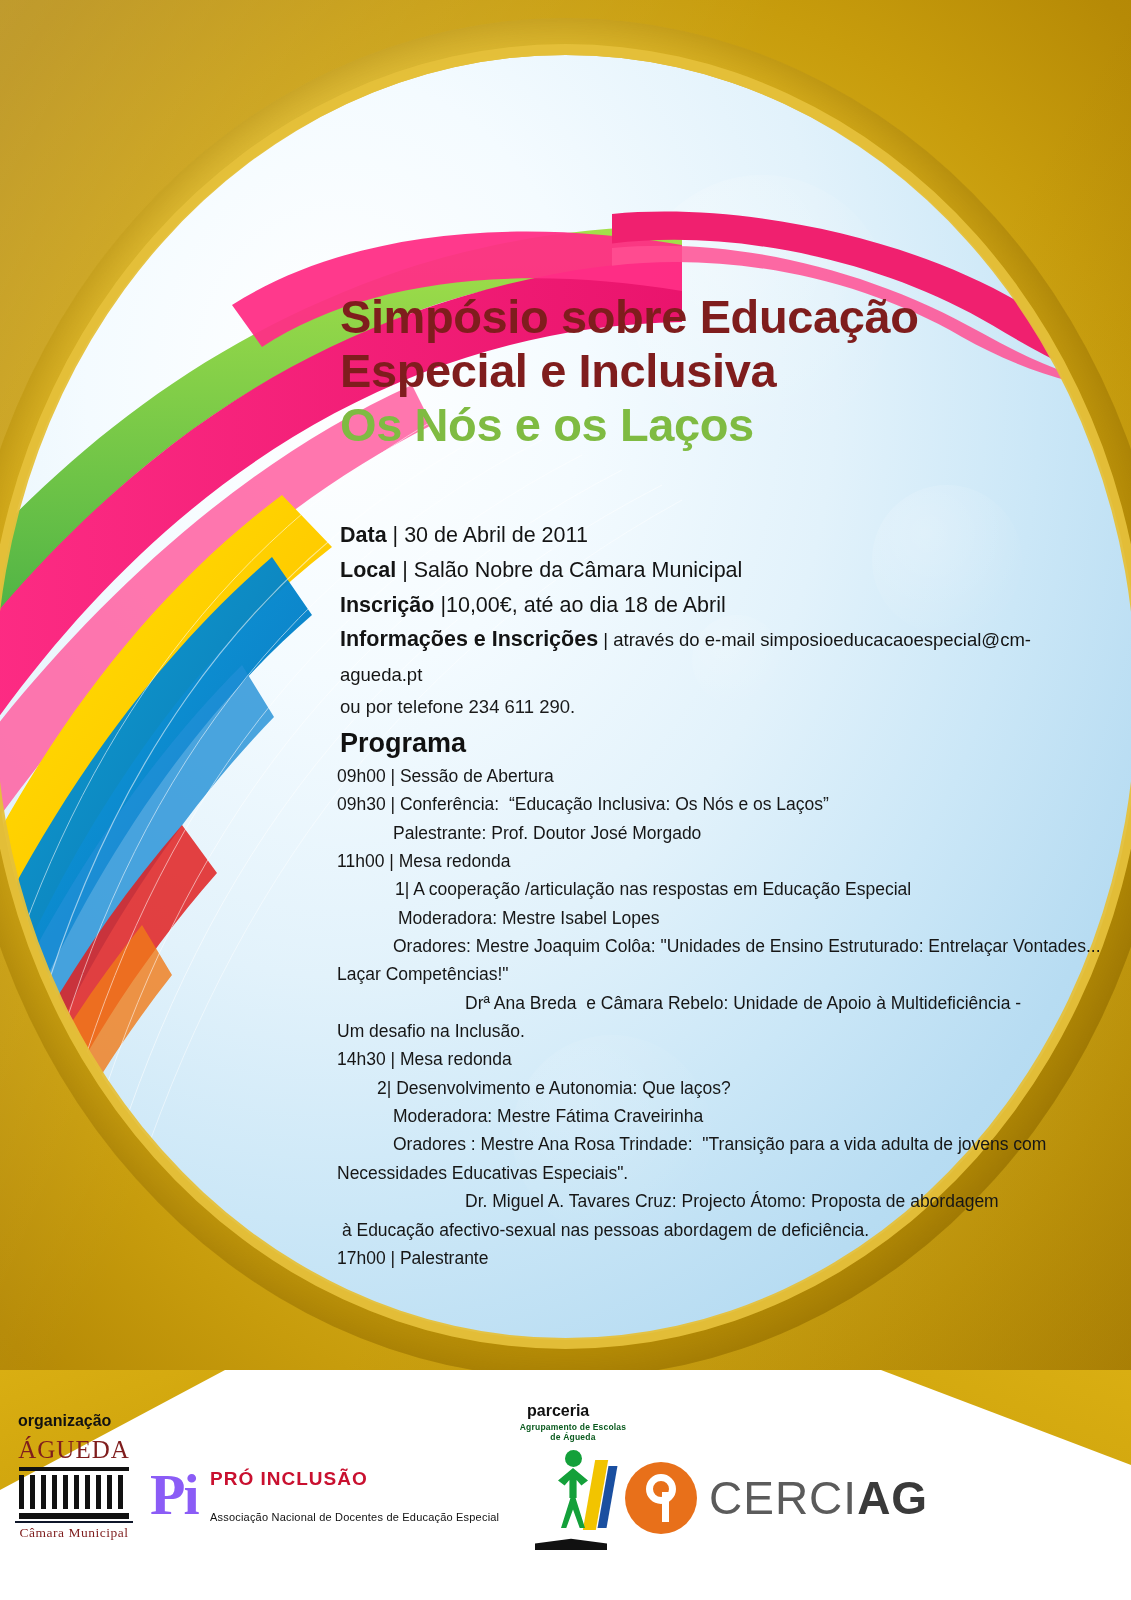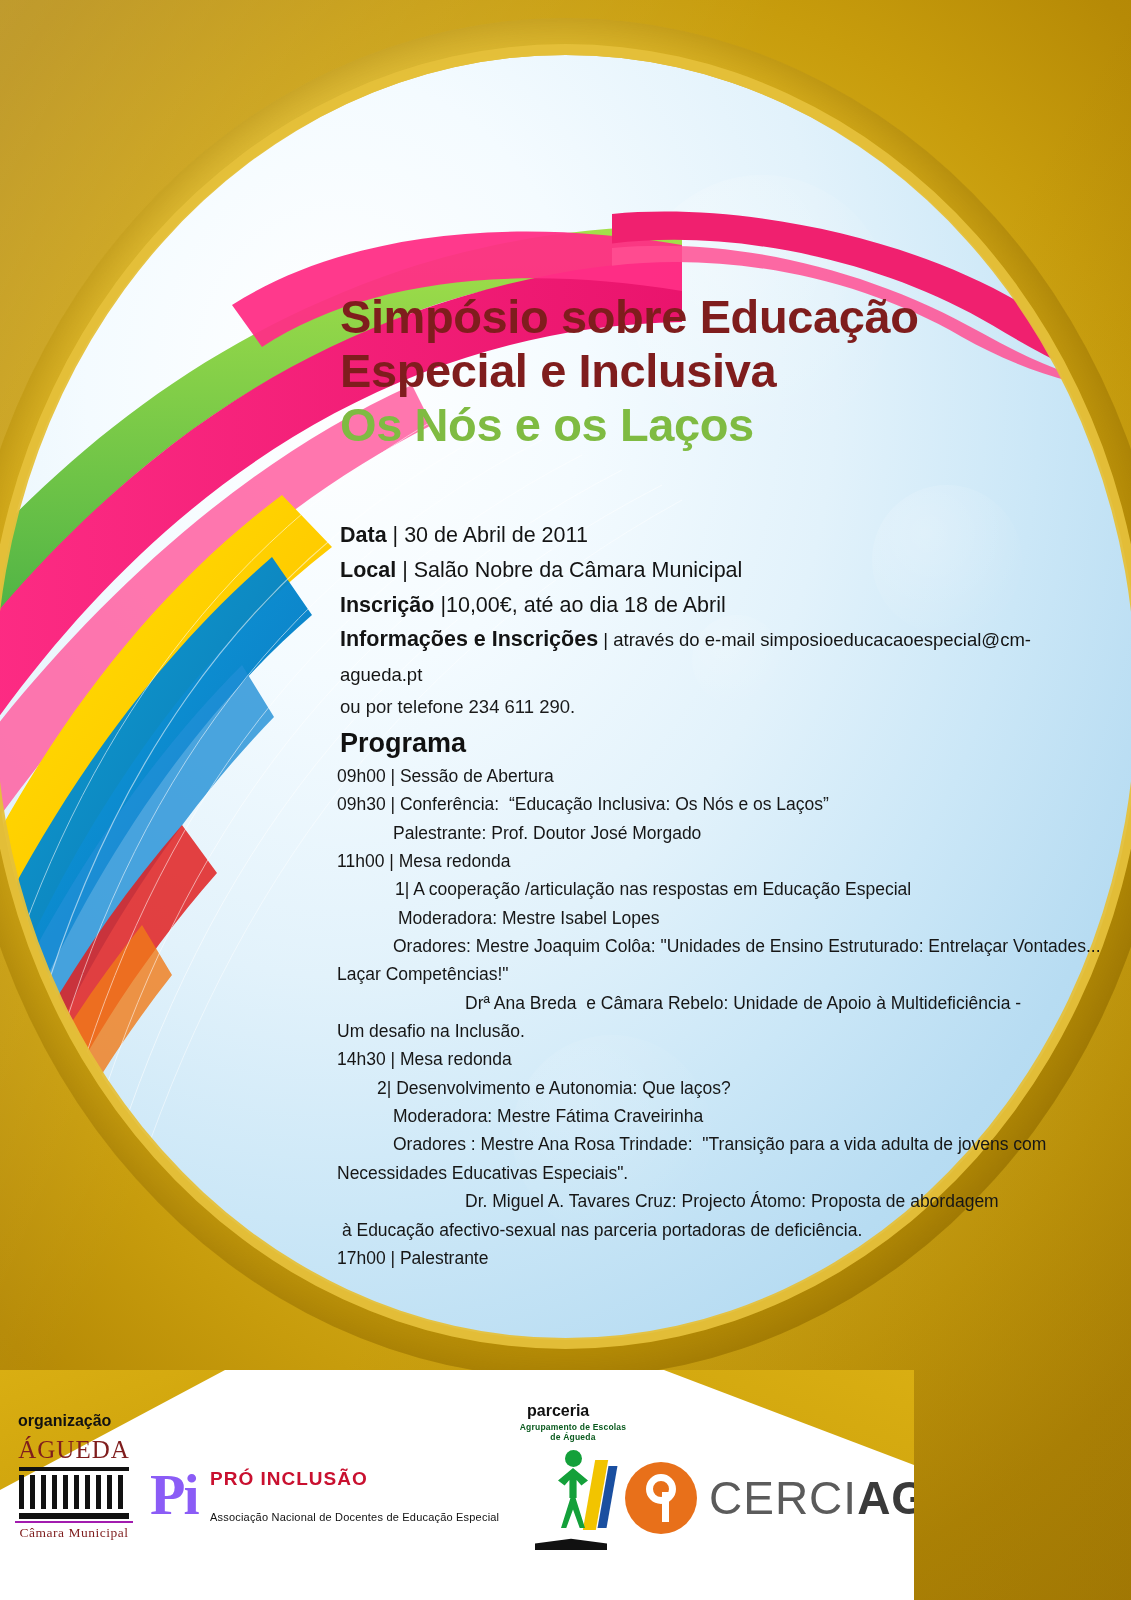--- a/index.html
+++ b/index.html
@@ -157,21 +157,21 @@
   .p-row.ind2 { padding-left: 40px; }
   .p-row.ind3 { padding-left: 58px; }
   .p-row.ind4 { padding-left: 128px; }
   .p-row.ind0 { padding-left: 0; }
 
   
   .footer {
     position: absolute;
     left: 0;
     bottom: 0;
-    width: 914px;
+    width: 1131px;
     height: 230px;
     background: #ffffff;
     overflow: hidden;
   }
   .footer-gold-left {
     position: absolute;
     left: 0;
     top: 0;
     width: 250px;
     height: 230px;
@@ -224,21 +224,21 @@
     margin: 3px auto 2px;
     background:
       linear-gradient(#111, #111) 0 0/100% 4px no-repeat,
       repeating-linear-gradient(90deg, #111 0 5px, transparent 5px 11px) 0 8px/100% 34px no-repeat,
       linear-gradient(#111, #111) 0 46px/100% 6px no-repeat;
   }
   .logo-agueda .camara {
     font-family: "Liberation Serif", serif;
     font-size: 13.5px;
     letter-spacing: 0.5px;
-    border-top: 2px solid #a21caf;
+    border-top: 2px solid #0f172a;
     padding-top: 2px;
   }
   
   .logo-pin {
     position: absolute;
     left: 150px;
     top: 96px;
     width: 360px;
   }
   .logo-pin .pin-mark {
@@ -497,21 +497,21 @@
       <div class="p-row ind1">Oradores: Mestre Joaquim Colôa: "Unidades de Ensino Estruturado: Entrelaçar Vontades...</div>
       <div class="p-row ind0">Laçar Competências!"</div>
       <div class="p-row ind4">Drª Ana Breda  e Câmara Rebelo: Unidade de Apoio à Multideficiência -</div>
       <div class="p-row ind0">Um desafio na Inclusão.</div>
       <div class="p-row ind0">14h30 | Mesa redonda</div>
       <div class="p-row ind2">2| Desenvolvimento e Autonomia: Que laços?</div>
       <div class="p-row ind1">Moderadora: Mestre Fátima Craveirinha</div>
       <div class="p-row ind1">Oradores : Mestre Ana Rosa Trindade:  "Transição para a vida adulta de jovens com</div>
       <div class="p-row ind0">Necessidades Educativas Especiais".</div>
       <div class="p-row ind4">Dr. Miguel A. Tavares Cruz: Projecto Átomo: Proposta de abordagem</div>
-      <div class="p-row ind0"> à Educação afectivo-sexual nas parceria portadoras de deficiência.</div>
+      <div class="p-row ind0"> à Educação afectivo-sexual nas pessoas abordagem de deficiência.</div>
       <div class="p-row ind0">17h00 | Palestrante</div>
     </div>
 
   <div class="footer">
     <div class="footer-gold-left"></div>
     <div class="footer-gold-right"></div>
 
     <div class="org-label">organização</div>
     <div class="parceria-label">parceria</div>
 

